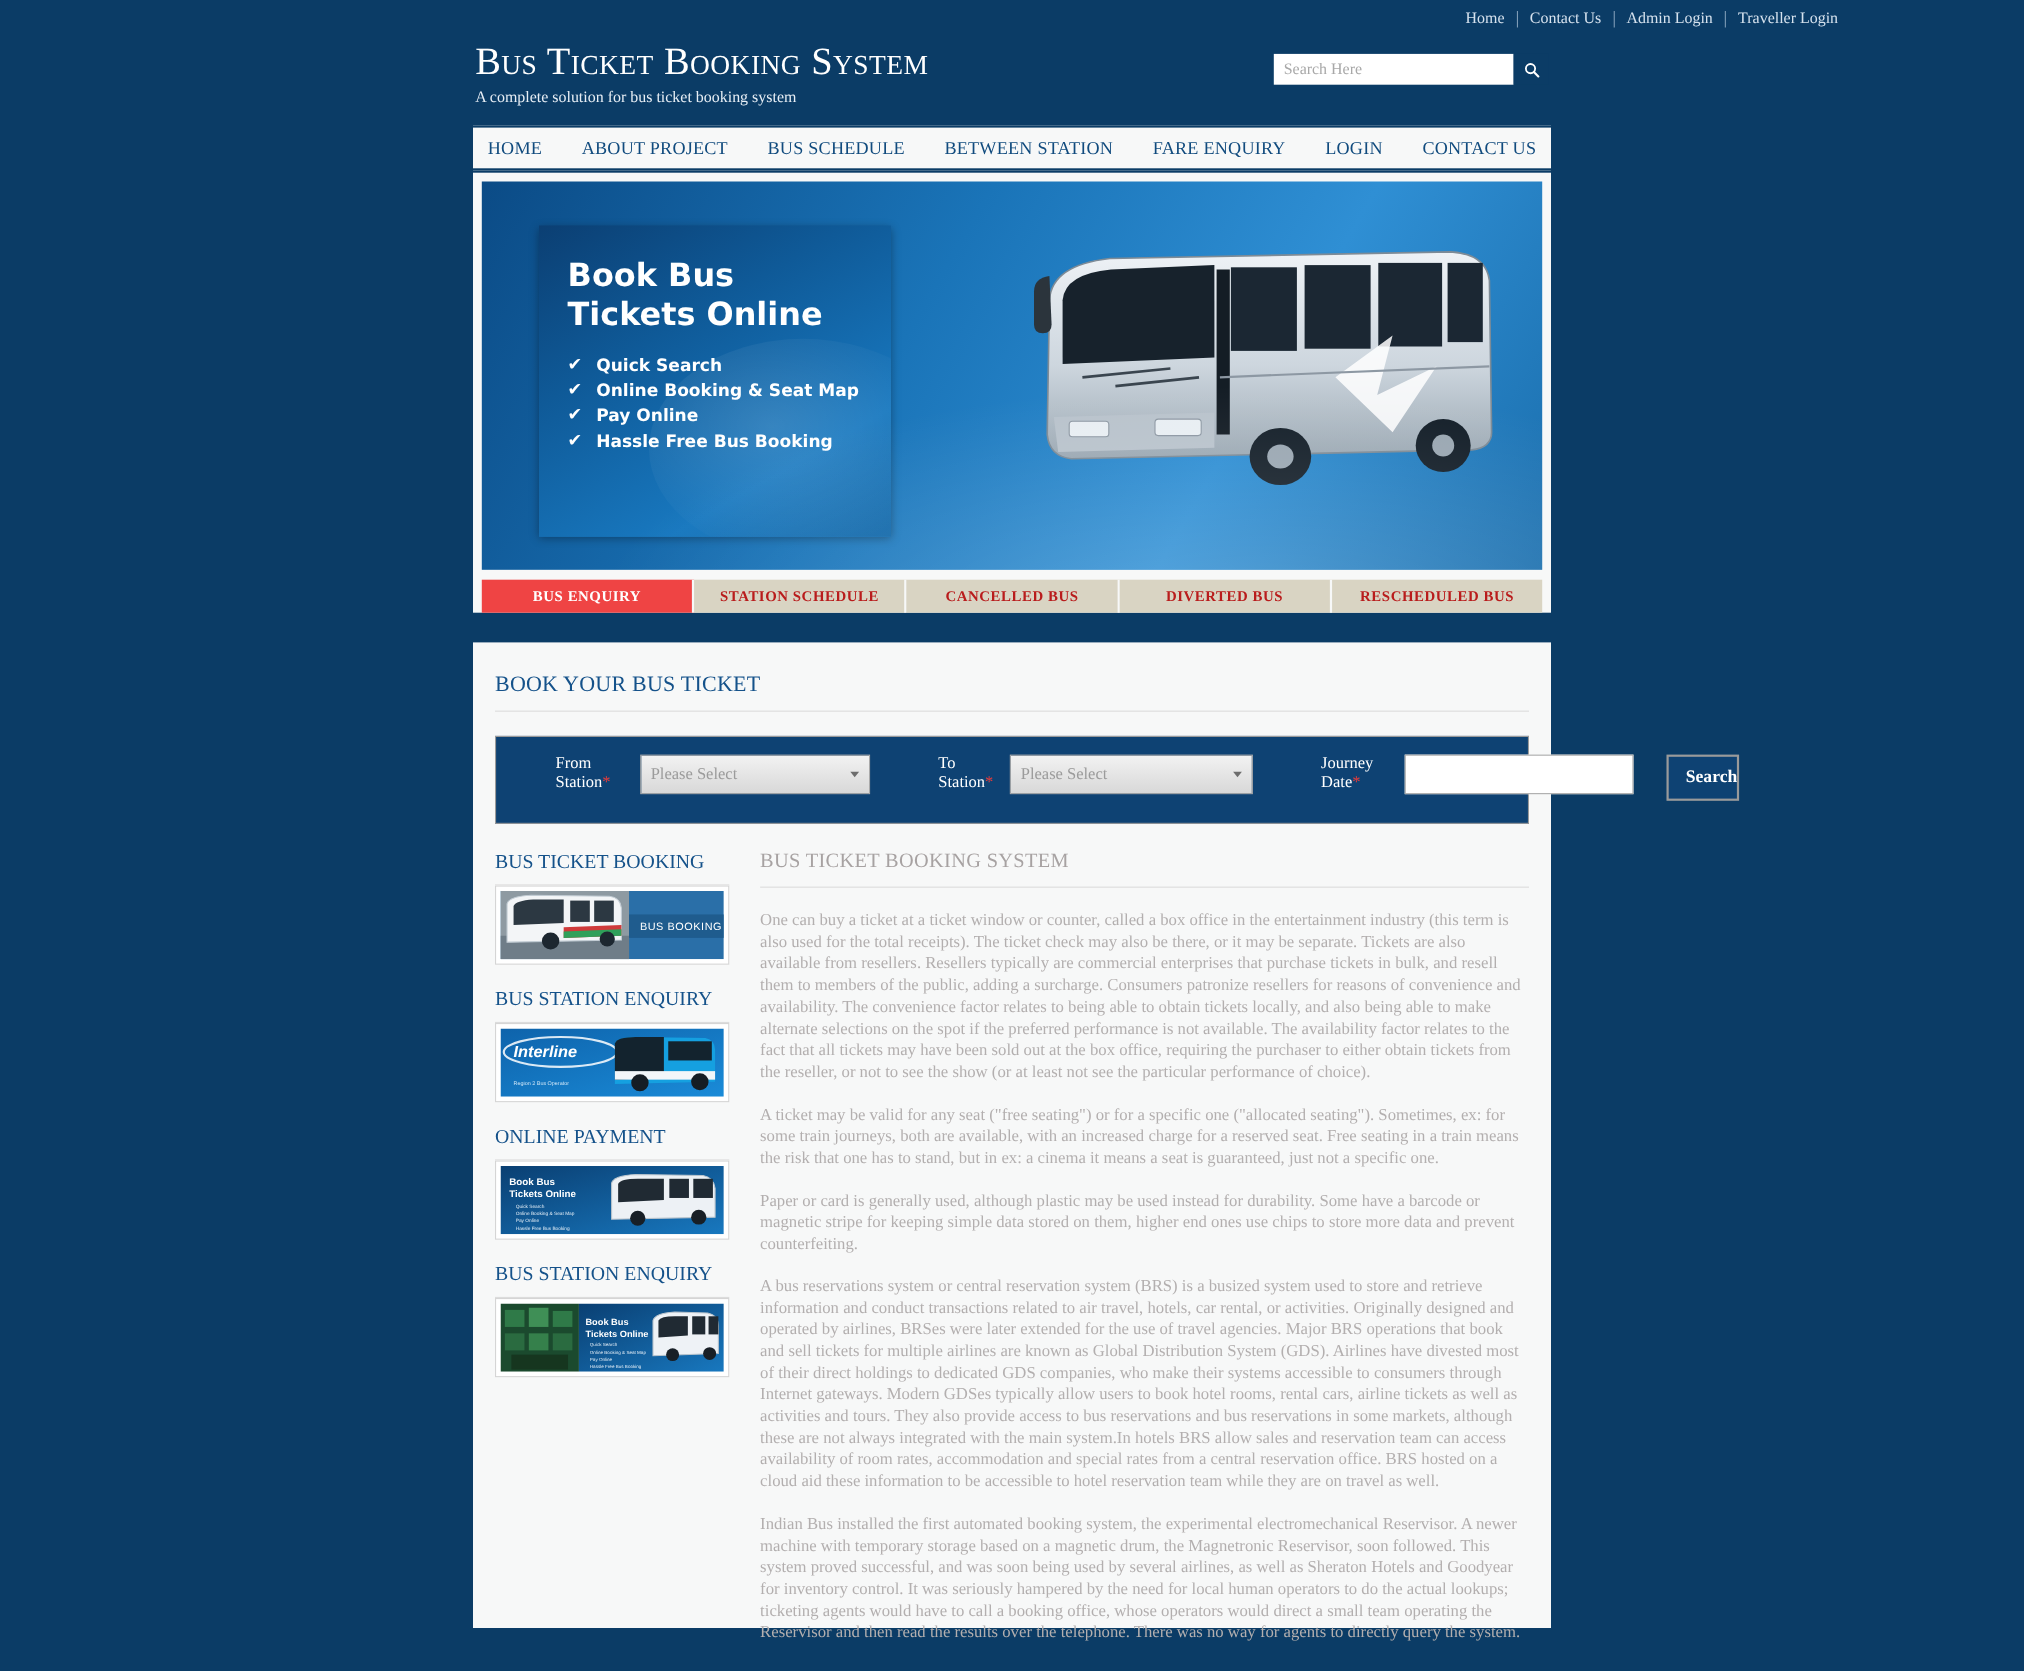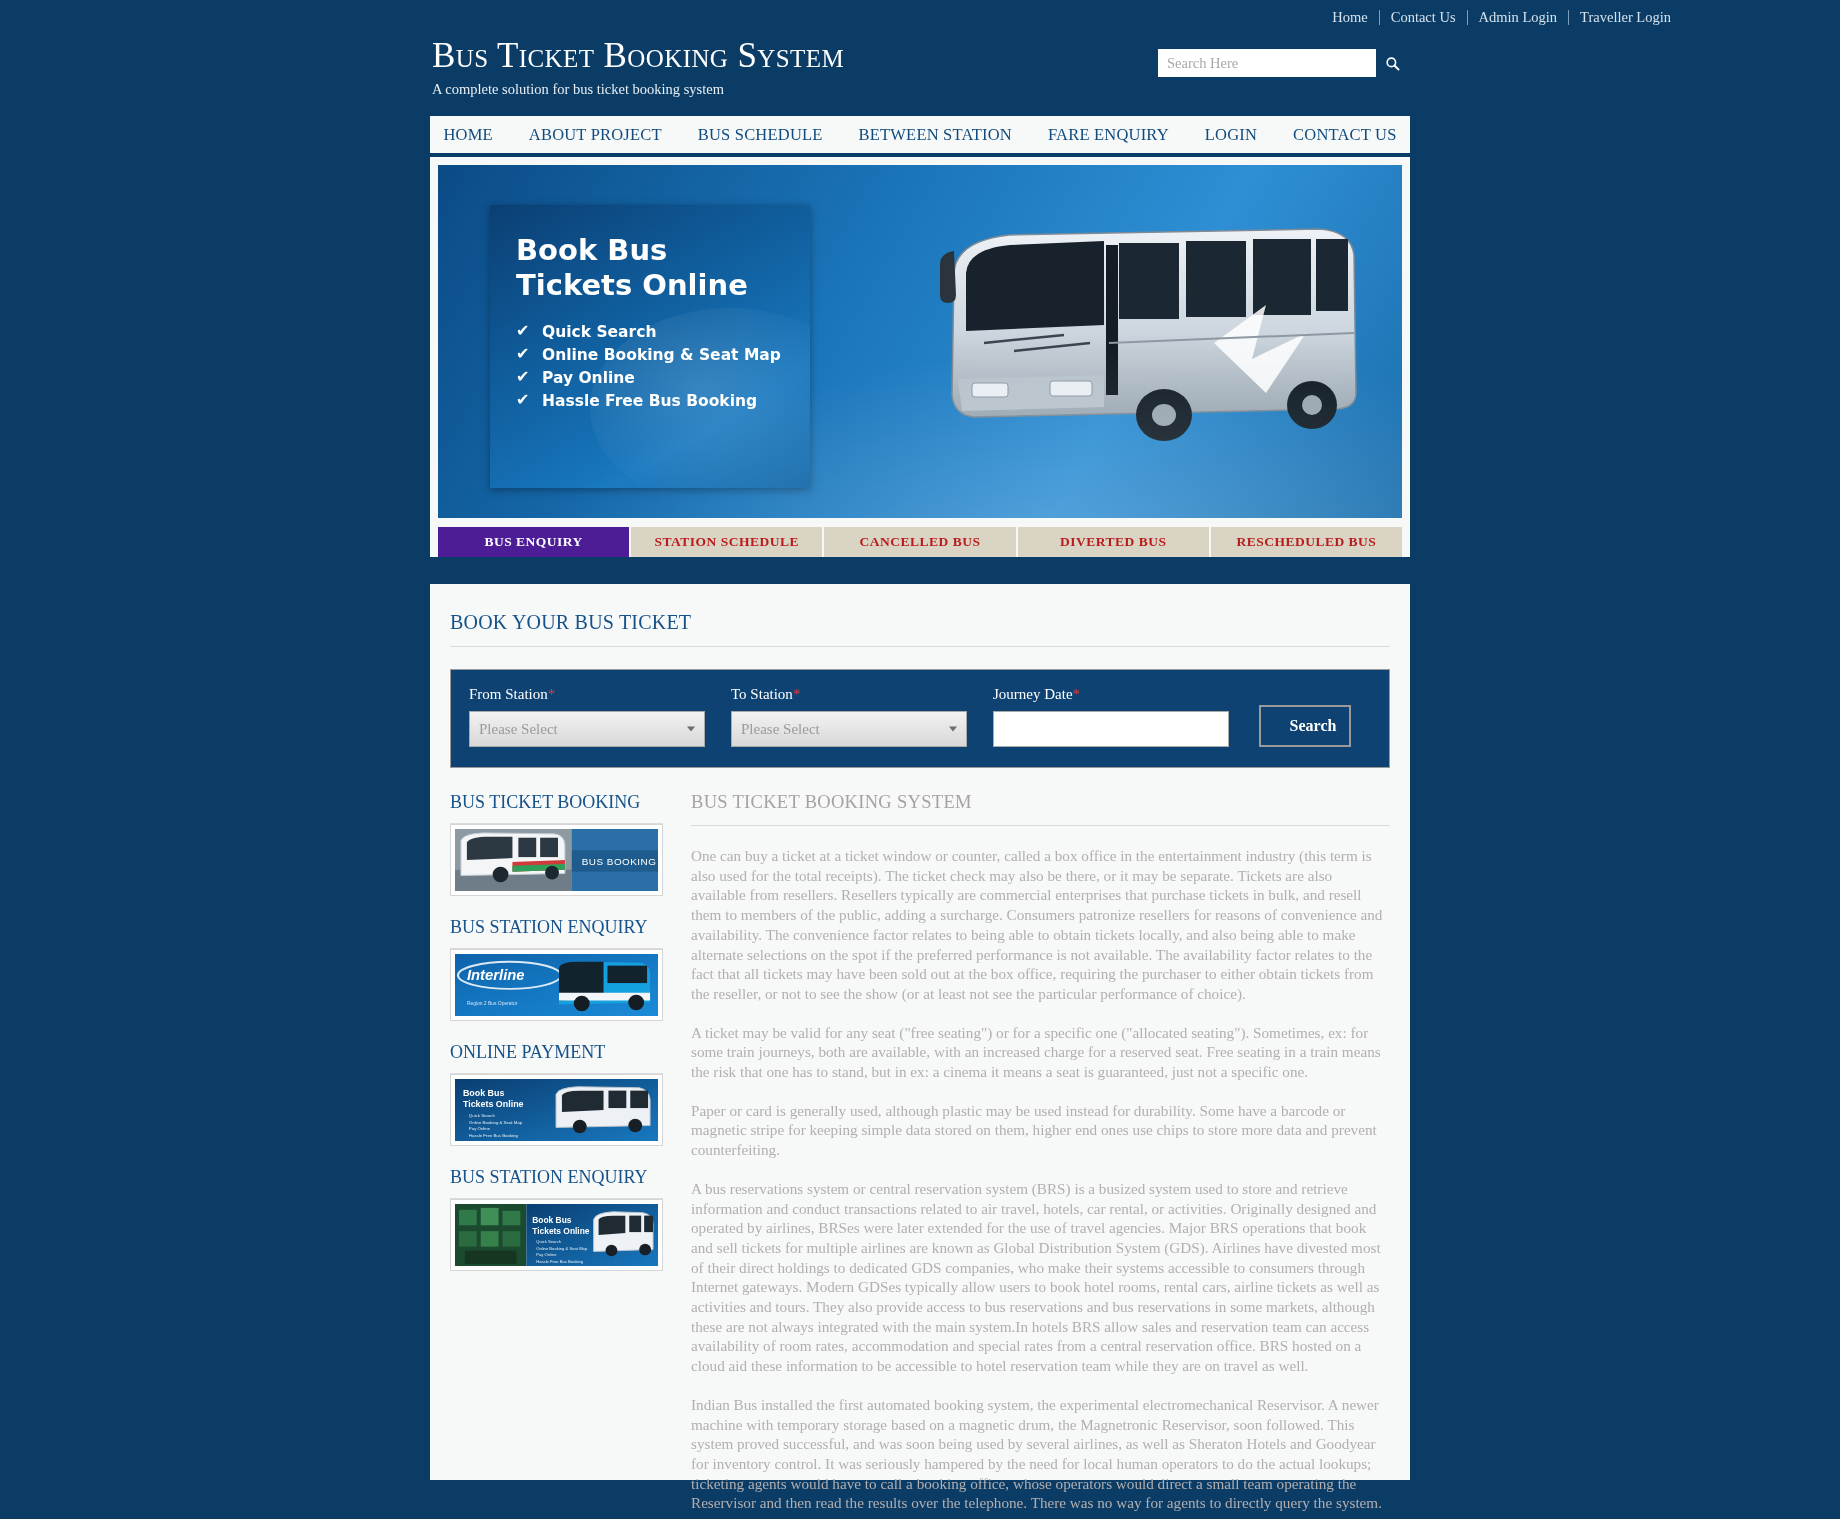--- a/index.html
+++ b/index.html
@@ -114,40 +114,40 @@
     width: 964px; height: 30px; display: flex;
   }
   .tab {
     flex: 1; display:flex; align-items:center; justify-content:center;
     background: #d9d4c3; color:#b91c1c;
     font-size: 13.5px; letter-spacing: 0.5px; font-weight: bold;
     font-family:"Liberation Serif", serif;
     border-right: 2px solid #f7f8f8; cursor: pointer; white-space: nowrap;
   }
   .tab:last-child { border-right: 0; }
-  .tab.active { background:#4c1d95; color:#ffffff; }
+  .tab.active { background:#ef4444; color:#ffffff; }
 
   
   .content {
     position: absolute; left: 430px; top: 584px;
     width: 980px; height: 896px; background: #f7f8f8; padding: 24px 20px 0 20px;
   }
   .sec-title {
     color:#15528a; font-size: 20px; letter-spacing: 0.2px;
     font-family:"Liberation Serif", serif; padding: 3px 0 12px 0;
     border-bottom: 1px solid #dcdcdc; margin-bottom: 22px;
   }
 
   
   .formpanel {
     background: #0e4273; border: 1px solid #9a9a9a;
     padding: 16px 18px 20px 18px; display:flex; align-items:flex-end; gap: 26px;
     margin-bottom: 24px;
   }
-  .field { display:flex; flex-direction:column; }
+  .field { display:flex; flex-direction:row;margin-left:36px; }
   .field .lbl {
     color:#ffffff; font-size: 15px; font-family:"Liberation Serif", serif;
     margin-bottom: 8px;
   }
   .field .lbl .req { color:#e23c3c; }
   .select-wrap {
     position:relative; width: 236px; height: 36px;
     background: linear-gradient(#f2f2f2, #d8d8d8);
     border:1px solid #a9a9a9;
     display:flex; align-items:center;

